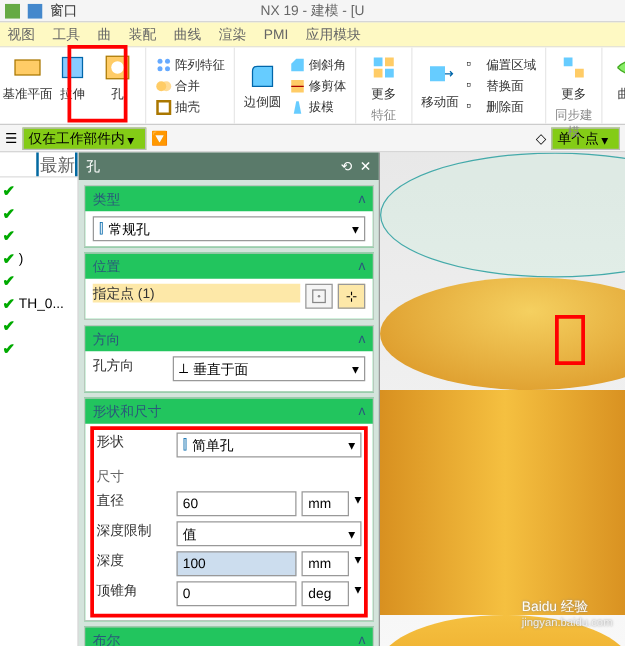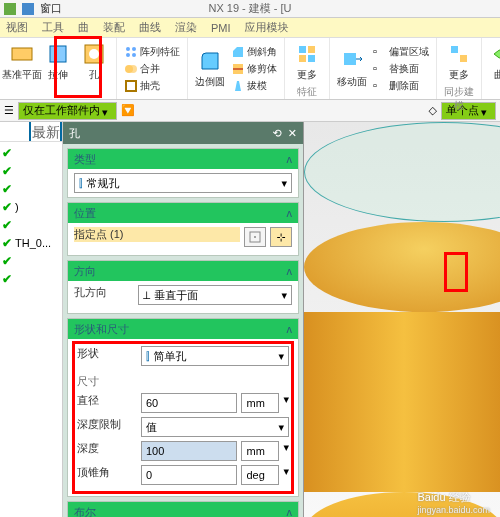--- a/index.html
+++ b/index.html
@@ -47,21 +47,21 @@
 .highlight{background:#fde8a8}
 .numfield{border:1px solid #999;height:20px;padding:0 4px;display:flex;align-items:center;background:#fff}
 .numfield.sel{background:#cde}
 .redbox2{border:3px solid red;padding:2px;margin:-2px}
 .viewport{flex:1;background:linear-gradient(#e8e8e8,#f8f8f8);position:relative;overflow:hidden}
 .cyltop{left:60px;top:150px;width:200px;height:80px;background:linear-gradient(#f5c040,#e8a020);border-radius:50%}
 .cylbody{left:60px;top:190px;width:200px;height:180px;background:linear-gradient(90deg,#d89020,#f5c040,#d89020)}
 .cylbot{left:40px;top:340px;width:240px;height:90px;background:radial-gradient(ellipse at 50% 30%,#f5d060,#d89020);border-radius:50%}
 .cylbot2{left:20px;top:380px;width:280px;height:100px;border:1px solid #4aa;border-radius:50%;background:rgba(200,240,220,0.3)}
 .redbox3{position:absolute;left:140px;top:130px;width:24px;height:40px;border:3px solid red;z-index:60}
-.watermark{position:absolute;right:10px;bottom:2px;color:#fff;font-size:14px;text-shadow:0 0 2px #888}
+.watermark{position:absolute;right:10px;bottom:14px;color:#fff;font-size:14px;text-shadow:0 0 2px #888}
 .watermark .wm2{font-size:9px;color:#eee}
 svg{display:block}
 </style>
 </head>
 <body>
 
 <div class="titlebar">
   <span class="tico">
       <svg viewBox="0 0 12 12">
         <rect width="12" height="12" fill="#6a4"></rect>

